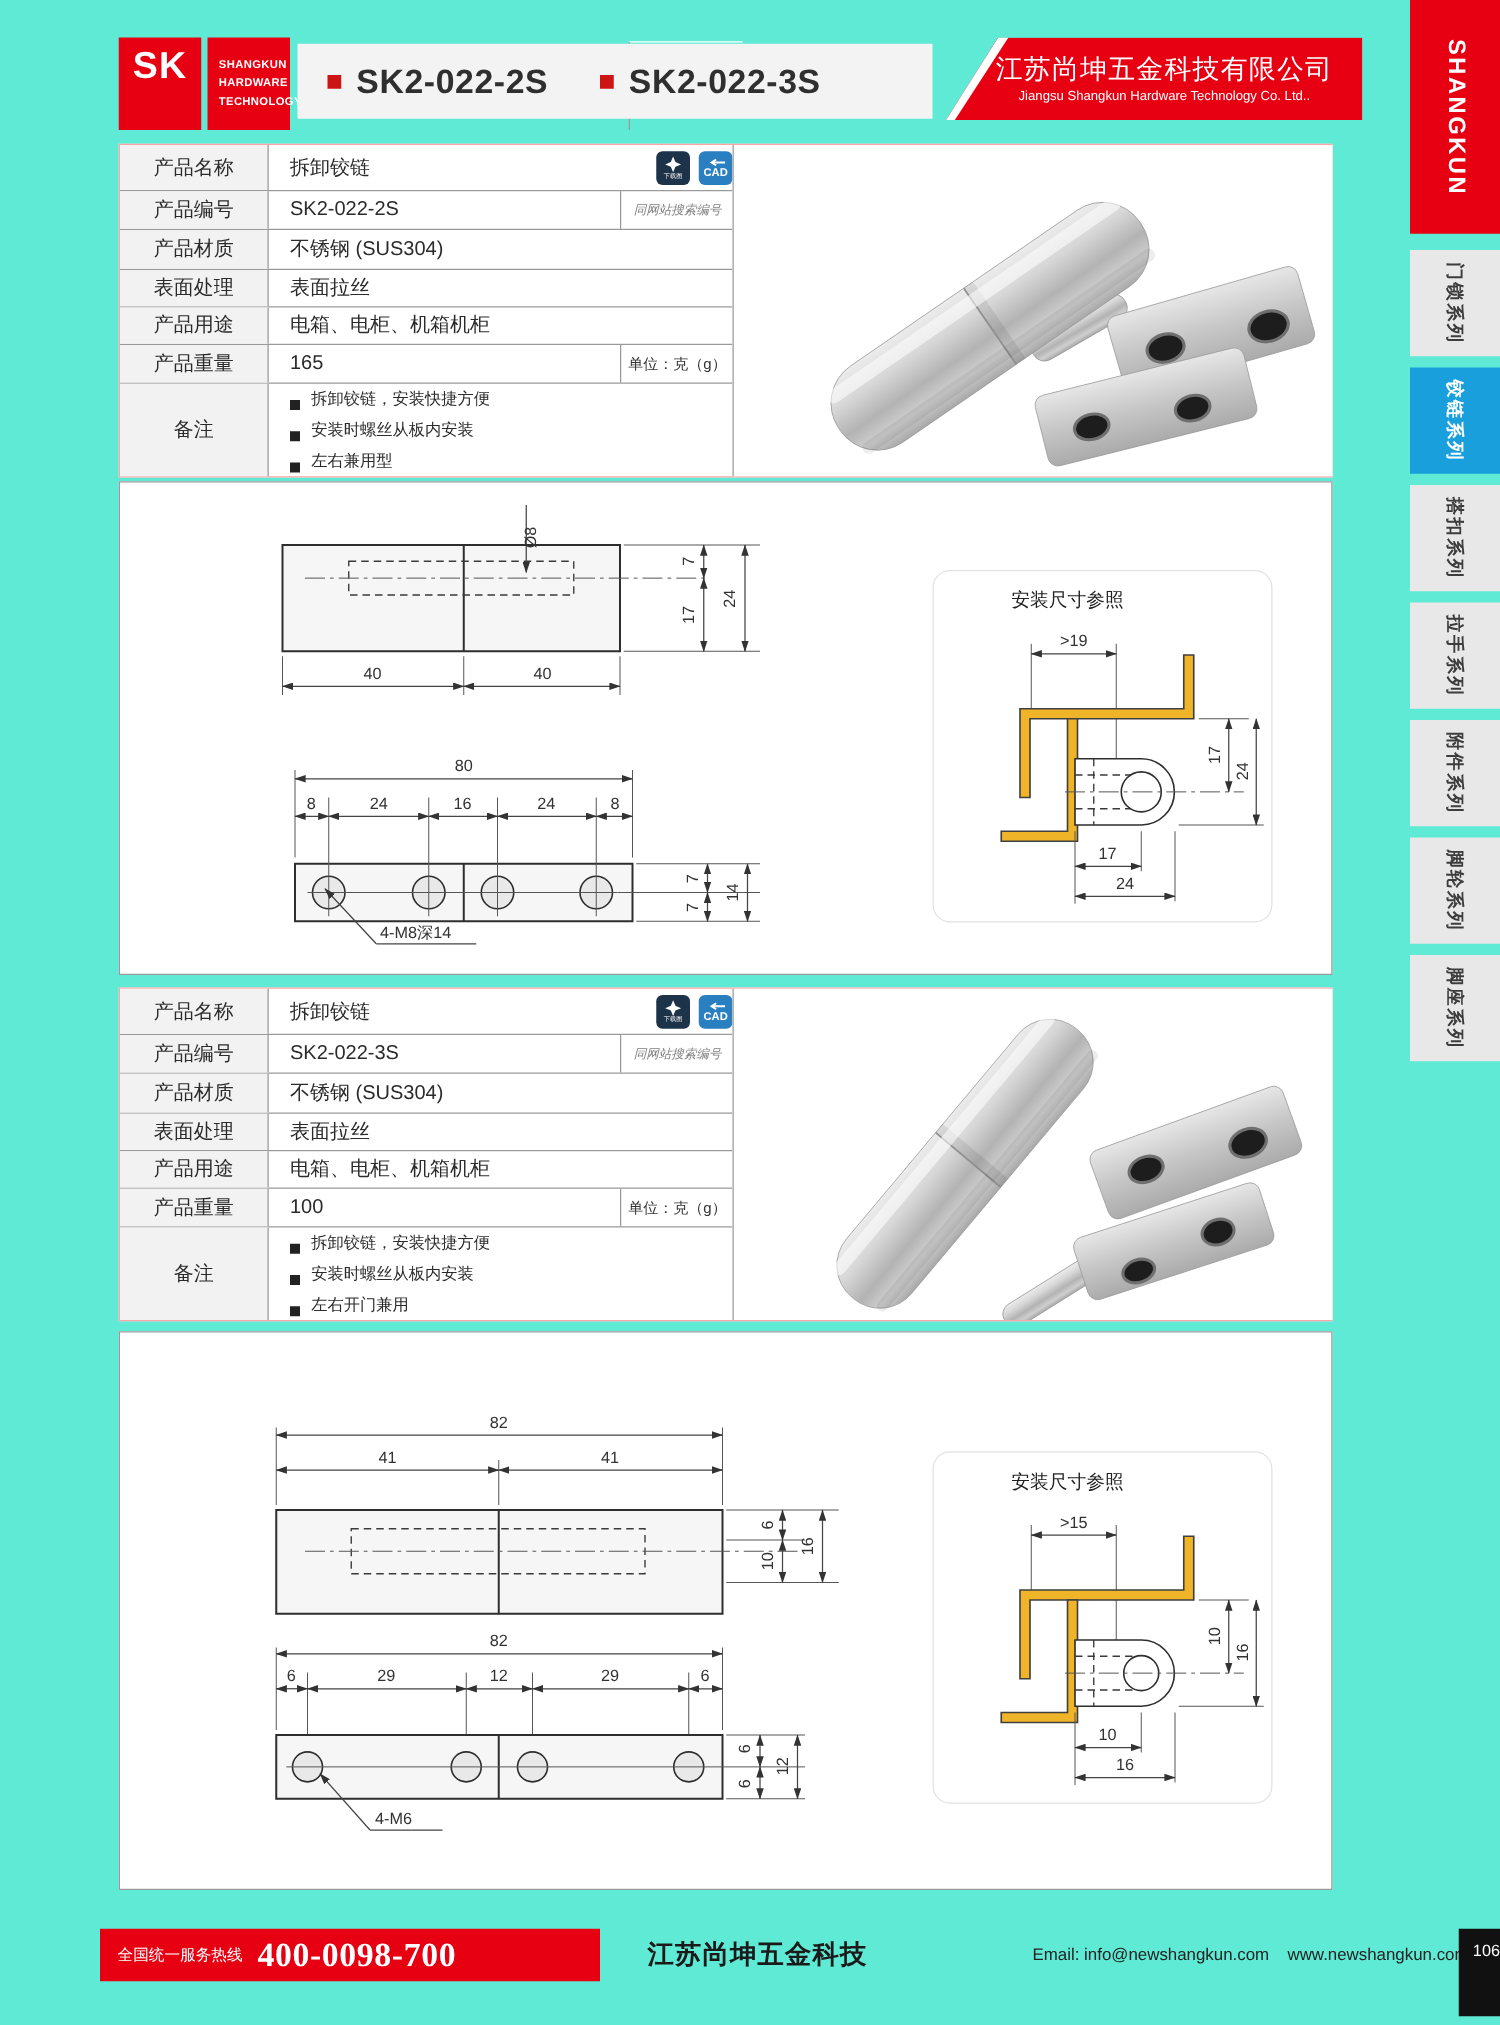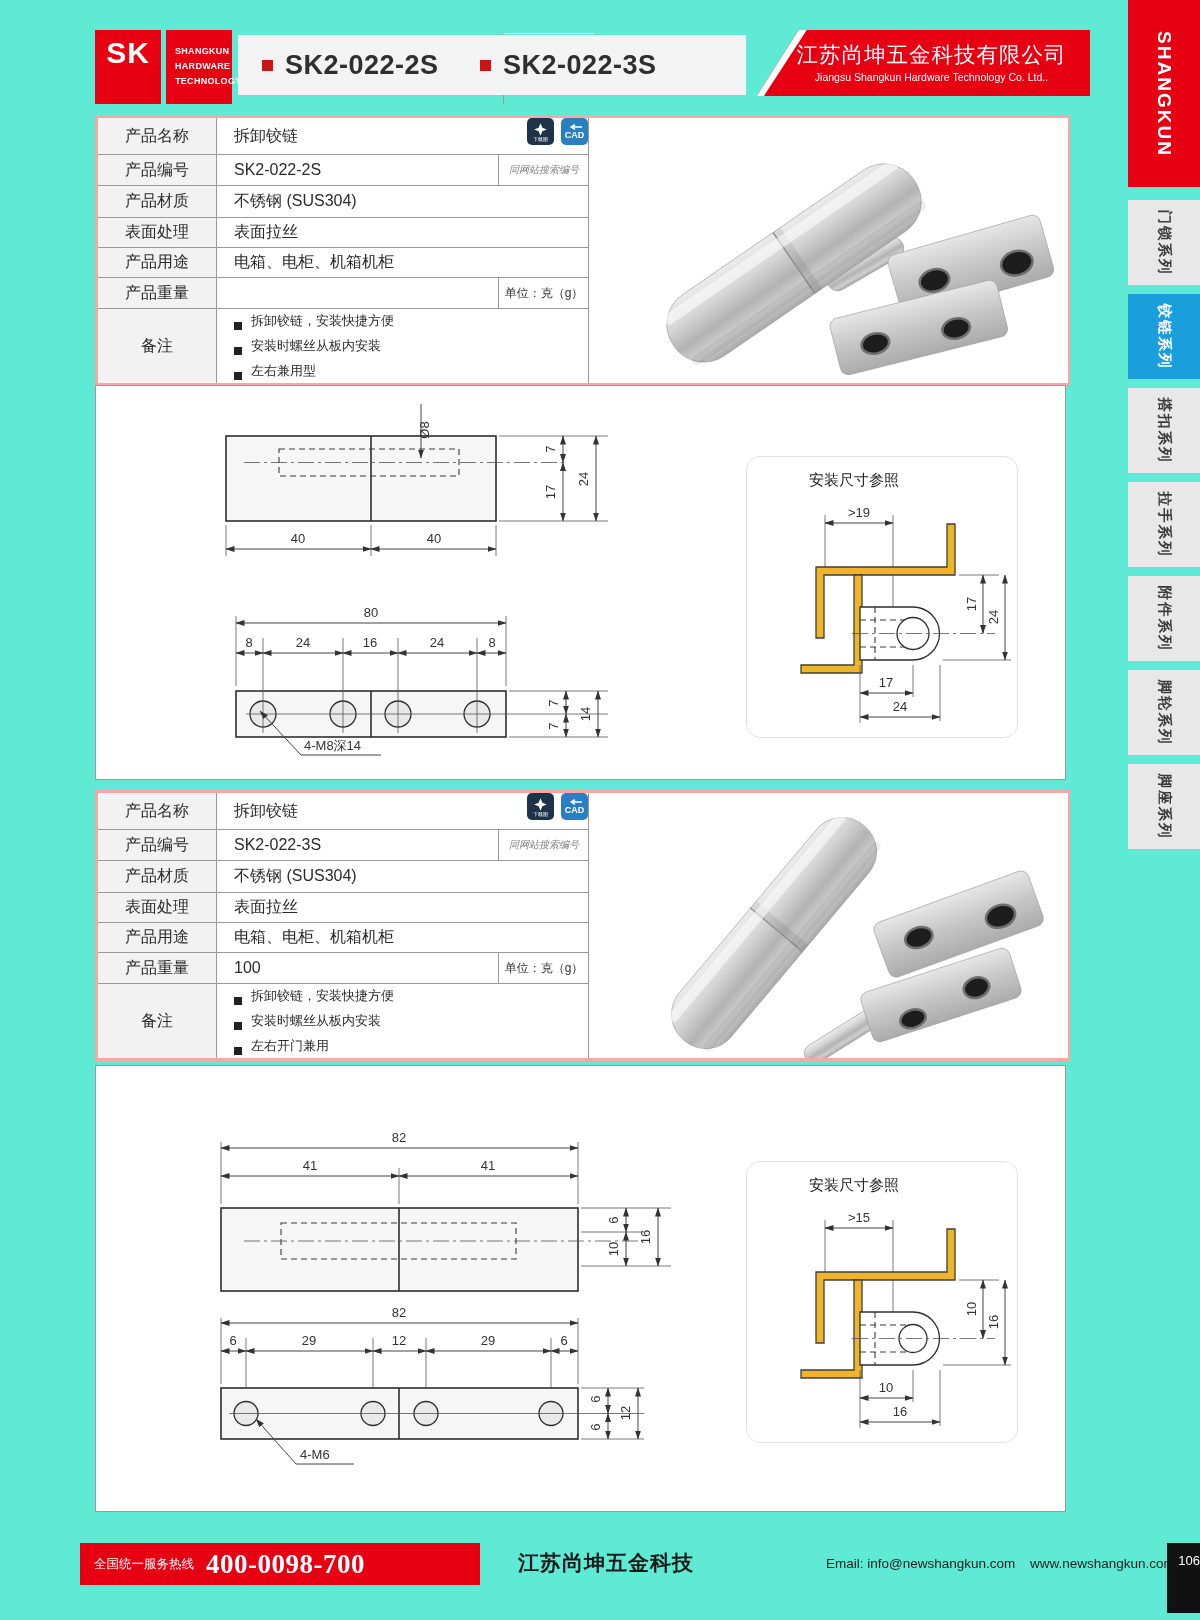--- a/index.html
+++ b/index.html
@@ -30,34 +30,34 @@
   #brandbox{top:0;height:187px;background:#e60012;}
   #brandbox span{transform:rotate(90deg);white-space:nowrap;color:#fff;font-weight:bold;
                  font-size:19px;letter-spacing:2px;}
   .stab{height:85px;background:#e8e8e8;cursor:pointer;}
   .stab span{transform:rotate(90deg);white-space:nowrap;font-size:14.5px;font-weight:600;
              color:#3c3c3c;letter-spacing:2px;}
   .stab.active{background:#199fdc;}
   .stab.active span{color:#fff;}
 
   
-  .tbl{position:absolute;left:95px;width:969px;height:265px;border:3px solid #fca5a5;background:#fff;}
+  .tbl{position:absolute;left:95px;width:969px;height:265px;border:1px solid #fca5a5;background:#fff;}
   .trow{position:absolute;left:0;width:490px;border-bottom:1px solid #9a9a9a;box-sizing:border-box;}
   .trow.last{border-bottom:none;}
   .lbl{position:absolute;left:0;top:0;bottom:0;width:118px;background:#f2f2f2;
        border-right:1px solid #9a9a9a;display:flex;align-items:center;justify-content:center;
        font-size:16px;color:#2b2b2b;}
   .val{position:absolute;left:118px;right:0;top:0;bottom:0;display:flex;align-items:center;
        padding-left:18px;font-size:16px;color:#2b2b2b;}
   .sub{position:absolute;left:400px;top:0;bottom:0;width:90px;border-left:1px solid #9a9a9a;
        display:flex;align-items:center;justify-content:center;}
   .sub.note{font-size:10px;color:#808080;font-style:italic;}
   .sub.unit{font-size:12px;color:#333;}
   .iconbox{position:absolute;left:398px;top:0;bottom:0;width:92px;display:flex;
-           justify-content:flex-end;gap:7px;padding-right:6px;}
+           align-items:center;justify-content:flex-end;gap:7px;padding-right:6px;}
   .ic{width:27px;height:27px;border-radius:5px;display:flex;flex-direction:column;
       align-items:center;justify-content:center;cursor:pointer;}
   .ic-dl{background:#1d3349;}
   .ic-dl .ictxt{font-size:5px;color:#fff;line-height:5px;}
   .ic-cad{background:#2a7fc0;}
   .ic-cad .cadtxt{font-size:9px;font-weight:bold;color:#fff;line-height:9px;}
   .rem{flex-direction:column;align-items:flex-start;justify-content:center;gap:7px;font-size:13px;}
   .remline{display:flex;align-items:flex-end;}
   .sq{display:inline-block;width:8px;height:8px;background:#222;margin-right:9px;}
   .photo{position:absolute;left:490px;top:0;width:479px;height:265px;border-left:1px solid #9a9a9a;
@@ -179,20 +179,21 @@
     <div class="trow" style="top:100px;height:30px;">
       <div class="lbl">表面处理</div>
       <div class="val">表面拉丝</div>
     </div>
     <div class="trow" style="top:130px;height:30px;">
       <div class="lbl">产品用途</div>
       <div class="val">电箱、电柜、机箱机柜</div>
     </div>
     <div class="trow" style="top:160px;height:31px;">
       <div class="lbl">产品重量</div>
+      <div class="val">165</div>
       <div class="sub unit">单位：克（g）</div>
     </div>
     <div class="trow last" style="top:191px;height:74px;">
       <div class="lbl">备注</div>
       <div class="val rem">
         <div class="remline">
             <span class="sq"></span>
           <span>拆卸铰链，安装快捷方便</span>
           </div>
         <div class="remline">

